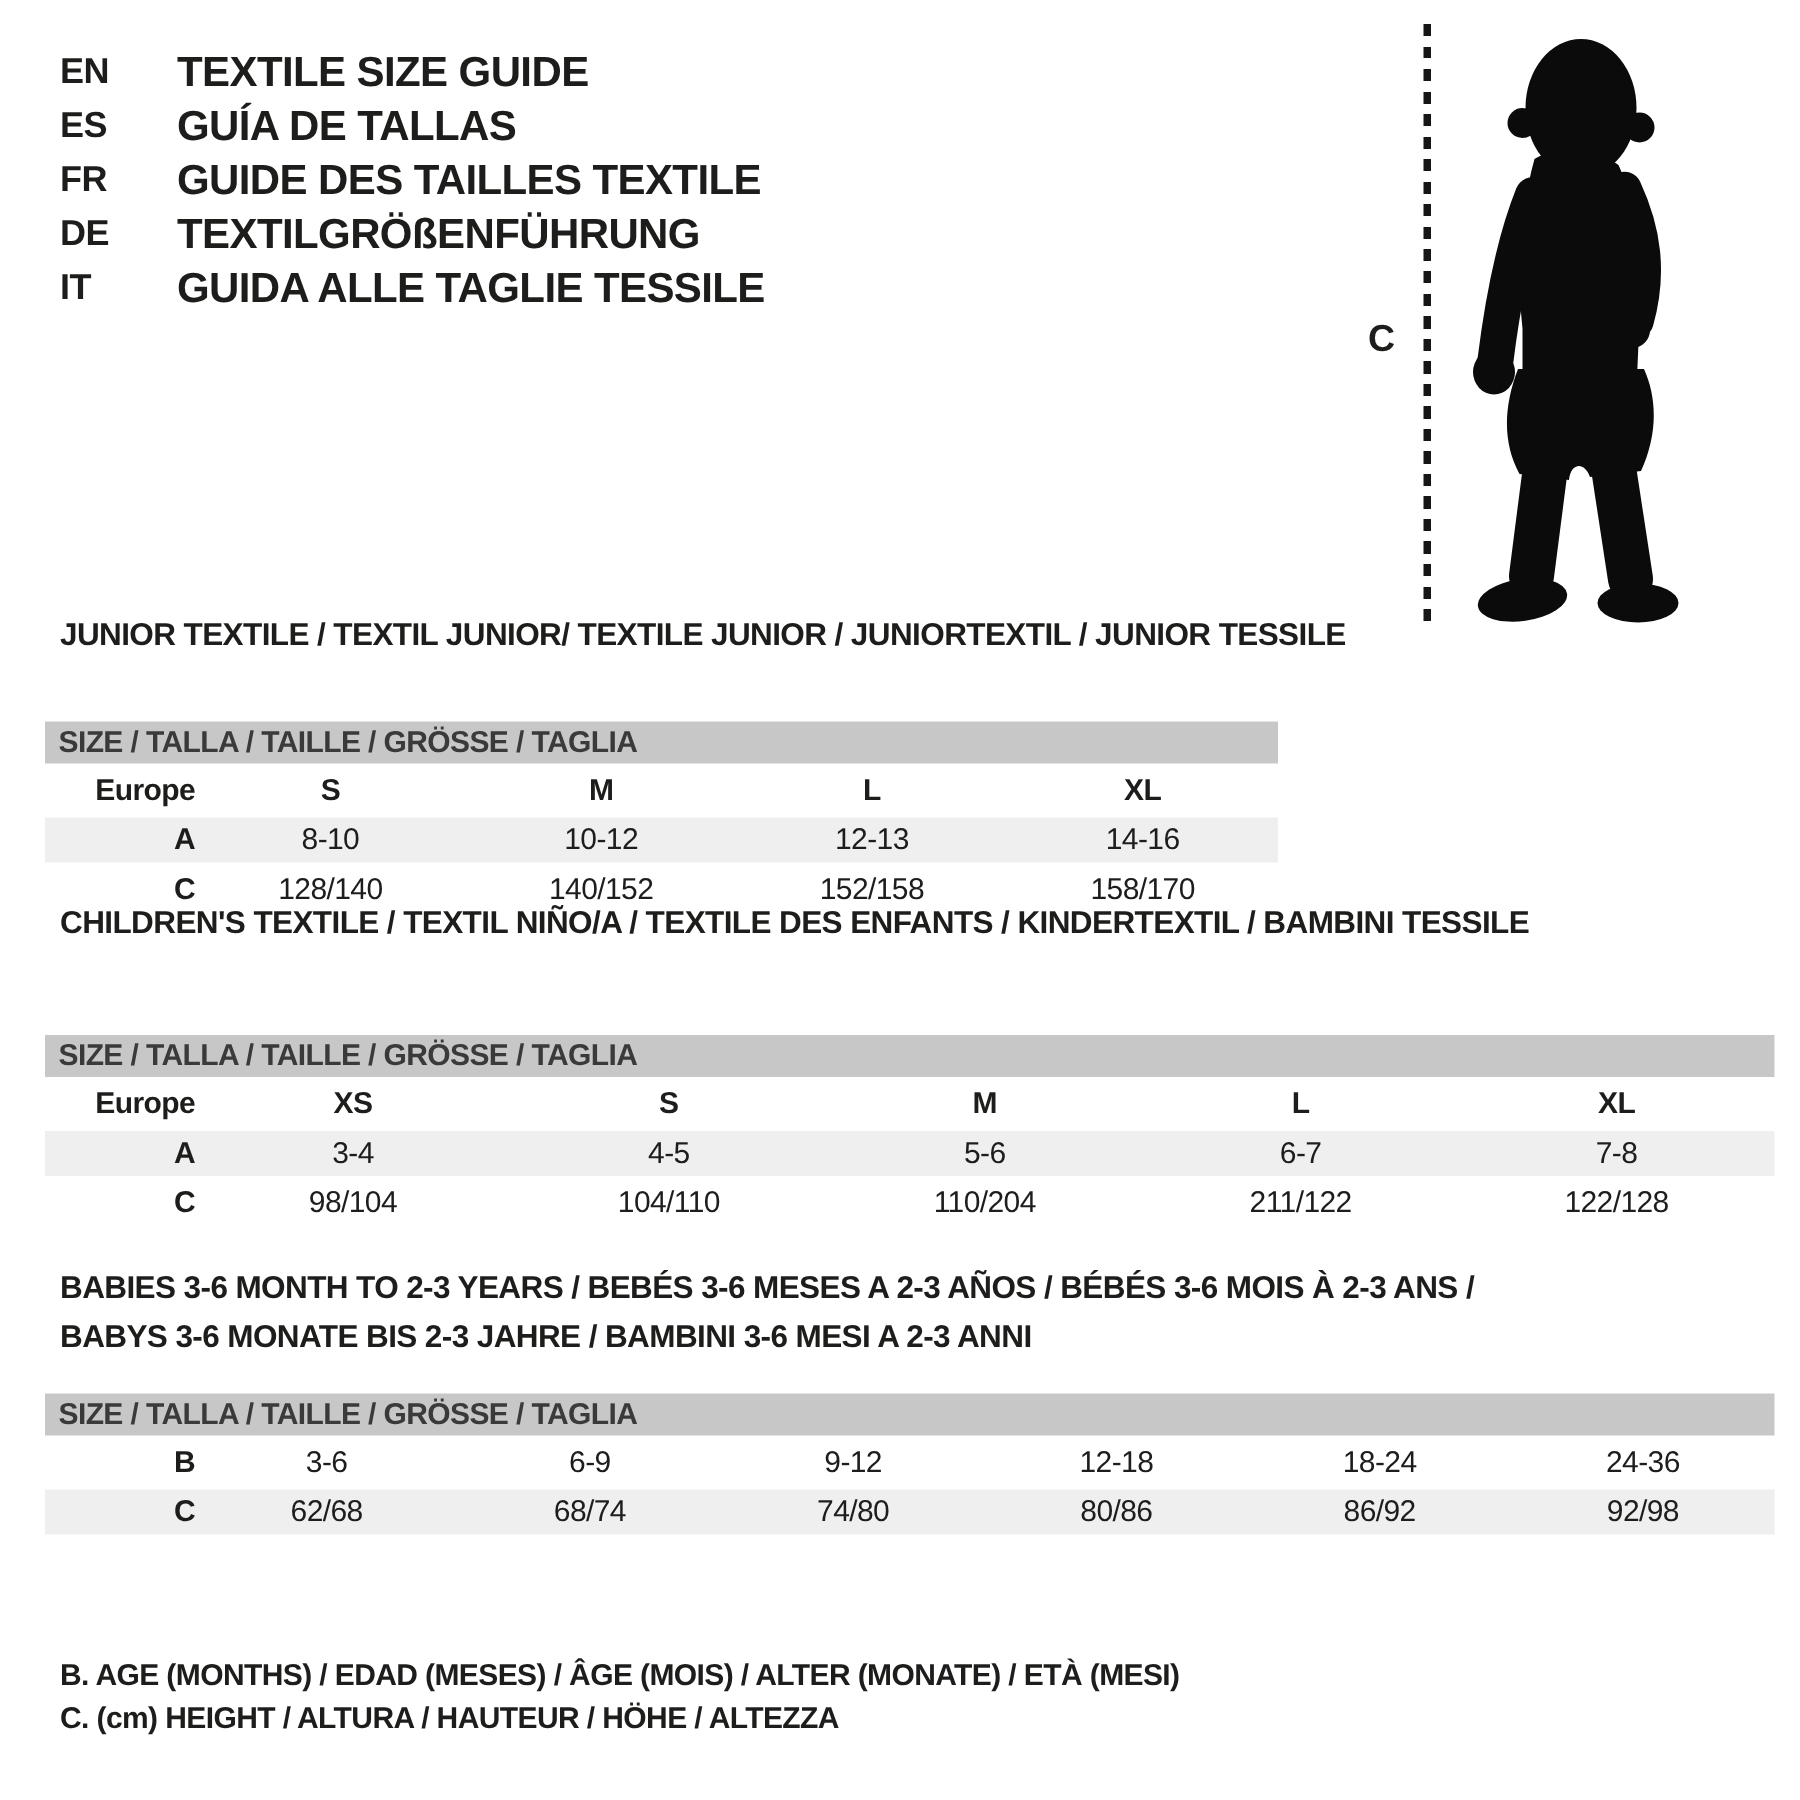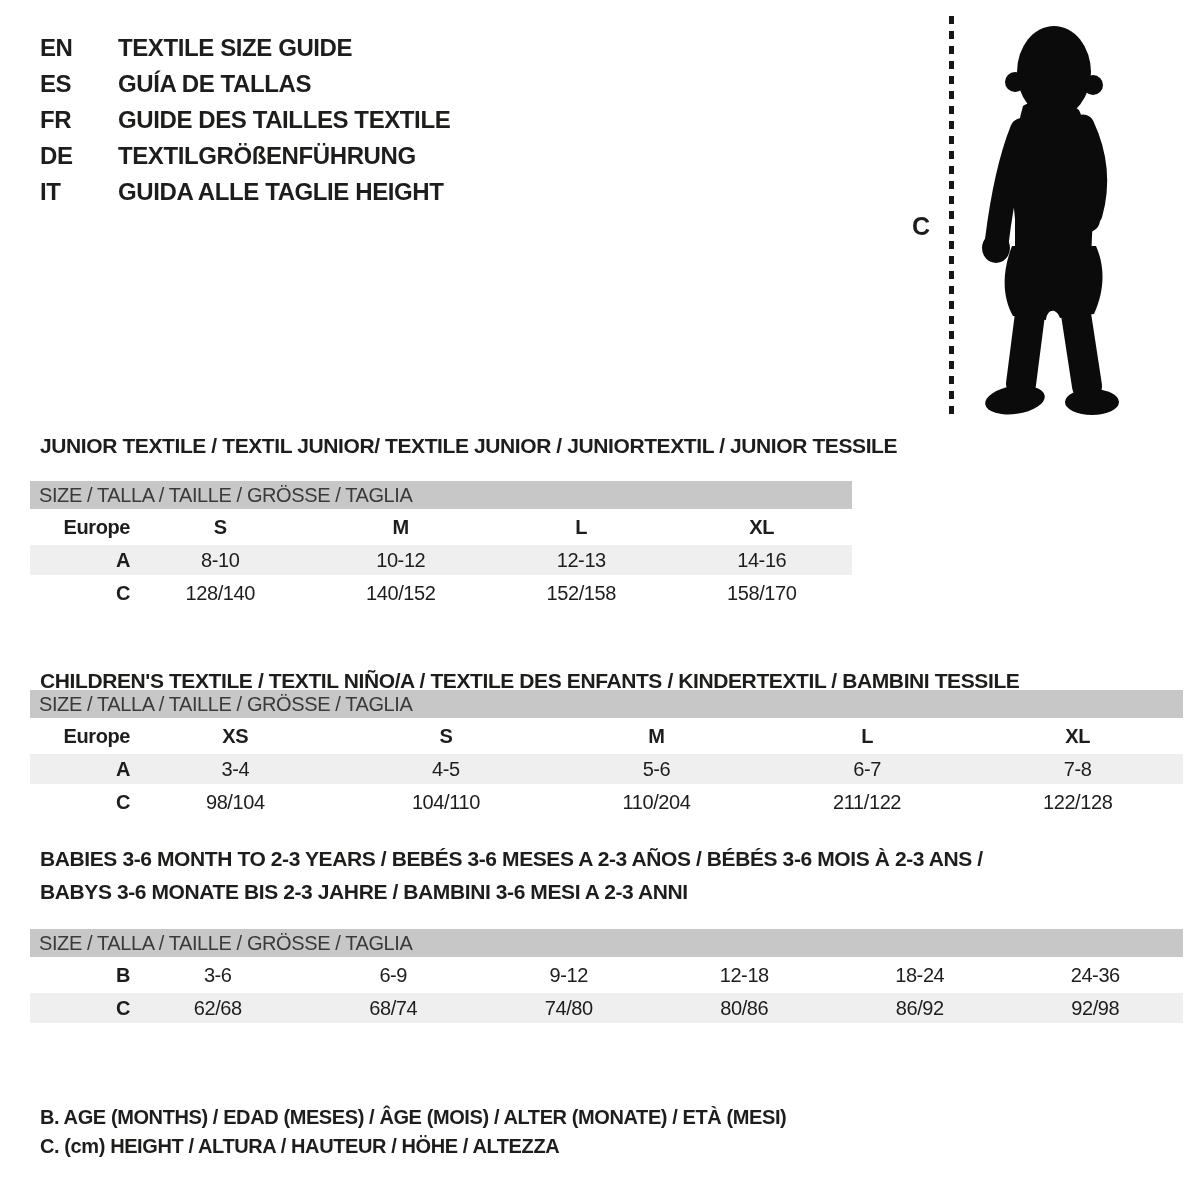--- a/index.html
+++ b/index.html
@@ -3,34 +3,34 @@
 <meta charset="utf-8">
 <style>
   html,body{margin:0;padding:0;background:#ffffff;}
   body{width:1200px;height:1200px;position:relative;font-family:"Liberation Sans",sans-serif;color:#1d1d1b;}
   .canvas{position:absolute;left:0;top:0;width:1200px;height:1200px;background:#fff;overflow:hidden;letter-spacing:-0.4px;}
 
   
   .lang-block{position:absolute;left:40px;top:30px;}
   .lang-row{display:flex;height:36px;align-items:center;}
   .lang-code{width:78px;font-weight:700;font-size:24px;}
-  .lang-title{font-weight:700;font-size:24px;white-space:nowrap;}
+  .lang-title{font-weight:700;font-size:28px;white-space:nowrap;}
 
   
   .dash-line{position:absolute;left:949px;top:16px;width:5px;height:400px;
     background:repeating-linear-gradient(to bottom,#161616 0 8px,transparent 8px 15px);}
   .measure-label{position:absolute;left:912px;top:212px;font-size:25px;font-weight:700;}
   .baby-svg{position:absolute;left:966px;top:14px;width:166px;height:404px;}
 
   
   .section-title{position:absolute;left:40px;font-size:21px;font-weight:700;white-space:nowrap;line-height:24px;}
 
   
   .size-table{position:absolute;left:30px;}
-  .bar{height:28px;background:#c7c7c7;color:#3a3a3a;font-weight:400;font-size:20px;line-height:28px;padding-left:9px;}
+  .bar{height:28px;background:#c7c7c7;color:#3a3a3a;font-weight:700;font-size:20px;line-height:28px;padding-left:9px;}
   .trow{display:grid;height:30px;margin-top:3px;align-items:center;font-size:20px;}
   .trow .c0{padding-left:9px;text-align:right;font-weight:700;}
   .trow .cell{text-align:center;}
   .trow.labels .cell{font-weight:700;}
   .trow.alt{background:#efefef;}
   .cols4{grid-template-columns:100px repeat(4,1fr);}
   .cols5{grid-template-columns:100px repeat(5,1fr);}
   .cols6{grid-template-columns:100px repeat(6,1fr);}
 
   
@@ -53,21 +53,21 @@
     <div class="lang-row">
       <span class="lang-code">FR</span>
       <span class="lang-title">GUIDE DES TAILLES TEXTILE</span>
     </div>
     <div class="lang-row">
       <span class="lang-code">DE</span>
       <span class="lang-title">TEXTILGRÖßENFÜHRUNG</span>
     </div>
     <div class="lang-row">
       <span class="lang-code">IT</span>
-      <span class="lang-title">GUIDA ALLE TAGLIE HEIGHT</span>
+      <span class="lang-title">GUIDA ALLE TAGLIE TESSILE</span>
     </div>
   </div>
 
   <div class="dash-line"></div>
   <div class="measure-label">C</div>
   <svg class="baby-svg" viewBox="0 0 166 404" aria-hidden="true">
     <g fill="#0b0b0b" stroke="none">
       <ellipse cx="88" cy="58" rx="37" ry="46"></ellipse>
       <circle cx="49" cy="68" r="10"></circle>
       <circle cx="127" cy="71" r="10"></circle>
@@ -79,21 +79,21 @@
       <ellipse cx="126" cy="388" rx="27" ry="13"></ellipse>
     </g>
     <g fill="none" stroke="#0b0b0b" stroke-linecap="round">
       <path d="M56,116 C44,146 36,186 31,226" stroke-width="24"></path>
       <path d="M117,112 C130,140 134,168 125,200" stroke-width="23"></path>
       <path d="M64,300 L55,370" stroke-width="30"></path>
       <path d="M110,300 L121,372" stroke-width="30"></path>
     </g>
   </svg>
 
-  <div class="section-title" style="top:434px">JUNIOR TEXTILE / TEXTIL JUNIOR/ TEXTILE JUNIOR / JUNIORTEXTIL / JUNIOR TESSILE</div>
+  <div class="section-title" style="top:412px">JUNIOR TEXTILE / TEXTIL JUNIOR/ TEXTILE JUNIOR / JUNIORTEXTIL / JUNIOR TESSILE</div>
   <div class="size-table" style="top:481px;width:822px">
     <div class="bar">SIZE / TALLA / TAILLE / GRÖSSE / TAGLIA</div>
     <div class="trow cols4 labels">
       <span class="c0">Europe</span>
       <span class="cell">S</span>
       <span class="cell">M</span>
       <span class="cell">L</span>
       <span class="cell">XL</span>
     </div>
     <div class="trow cols4 alt">
@@ -105,21 +105,21 @@
     </div>
     <div class="trow cols4">
       <span class="c0">C</span>
       <span class="cell">128/140</span>
       <span class="cell">140/152</span>
       <span class="cell">152/158</span>
       <span class="cell">158/170</span>
     </div>
   </div>
 
-  <div class="section-title" style="top:669px">CHILDREN'S TEXTILE / TEXTIL NIÑO/A / TEXTILE DES ENFANTS / KINDERTEXTIL / BAMBINI TESSILE</div>
+  <div class="section-title" style="top:604px">CHILDREN'S TEXTILE / TEXTIL NIÑO/A / TEXTILE DES ENFANTS / KINDERTEXTIL / BAMBINI TESSILE</div>
   <div class="size-table" style="top:690px;width:1153px">
     <div class="bar">SIZE / TALLA / TAILLE / GRÖSSE / TAGLIA</div>
     <div class="trow cols5 labels">
       <span class="c0">Europe</span>
       <span class="cell">XS</span>
       <span class="cell">S</span>
       <span class="cell">M</span>
       <span class="cell">L</span>
       <span class="cell">XL</span>
     </div>

